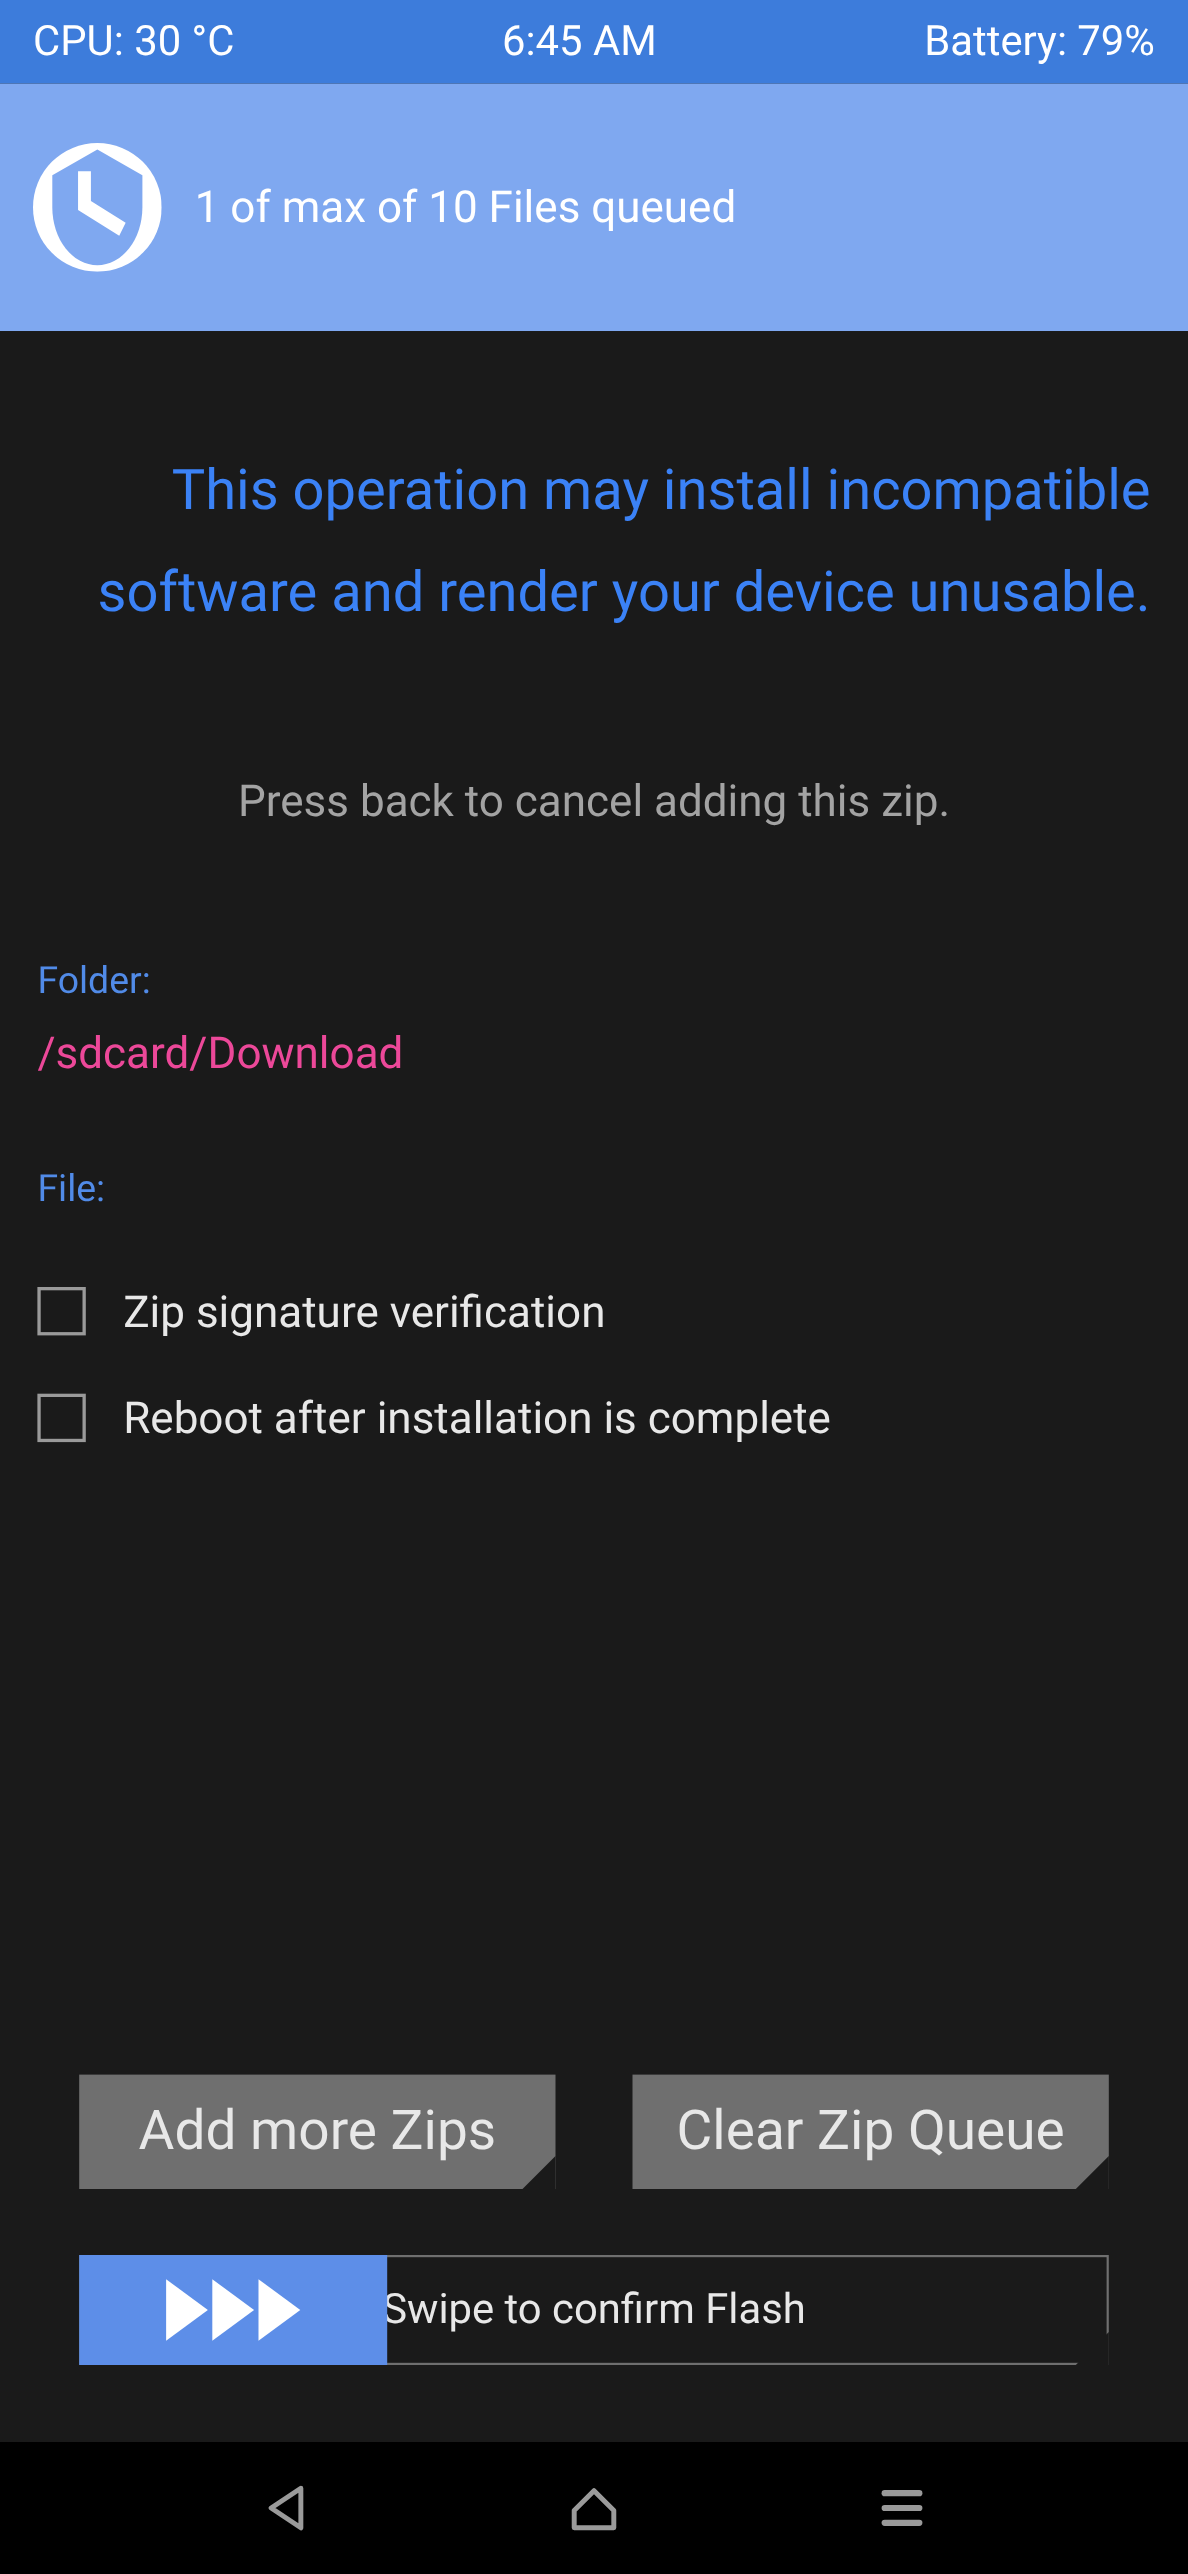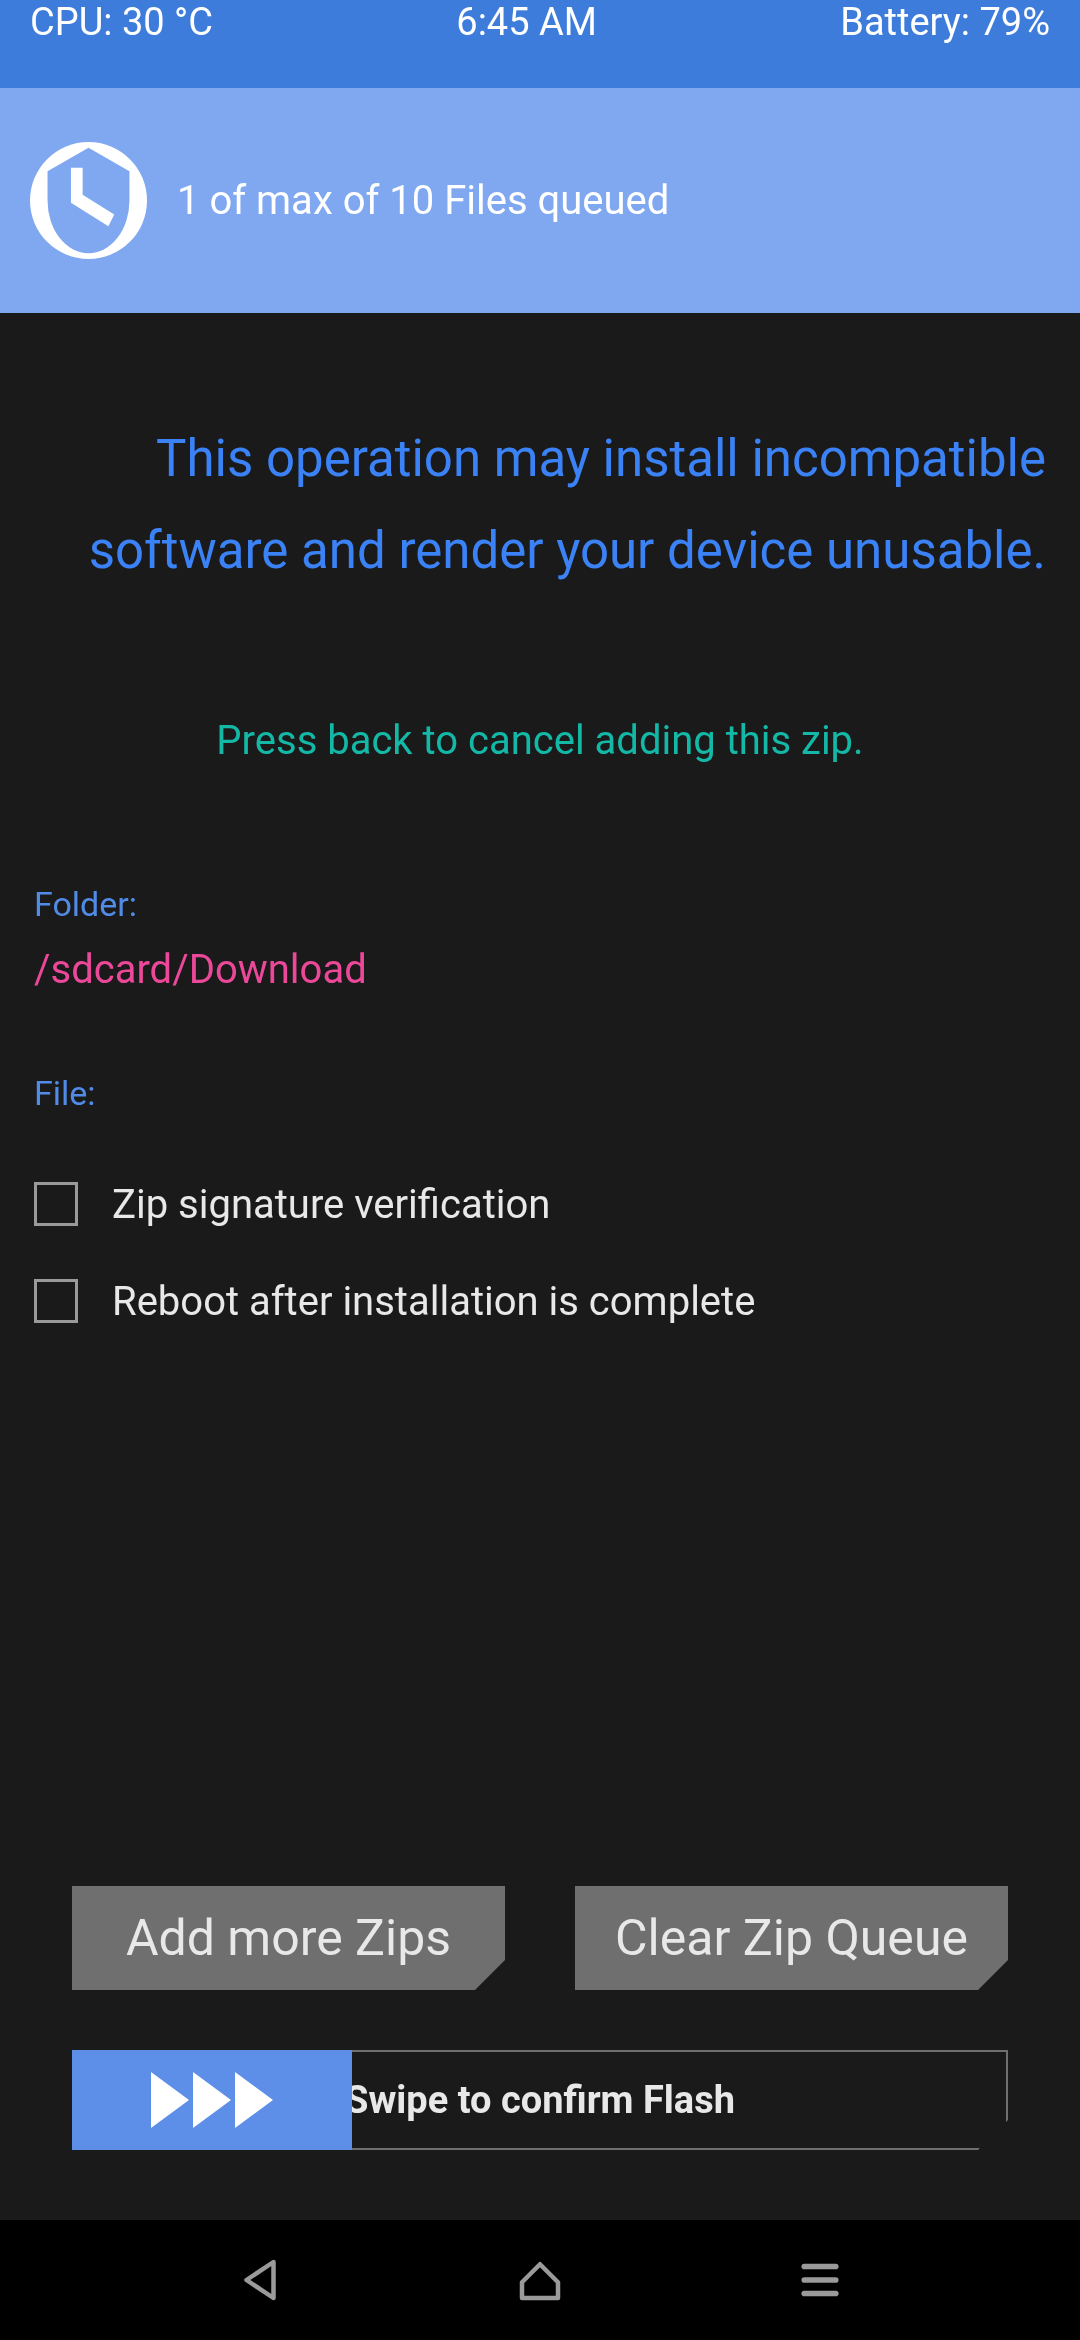--- a/index.html
+++ b/index.html
@@ -1,32 +1,32 @@
 <!DOCTYPE html>
 <html><head>
 <meta charset="utf-8">
 <style>
 * { margin: 0; padding: 0; box-sizing: border-box; }
 html, body { width: 1080px; height: 2340px; background: #000; font-family: 'Roboto', Arial, sans-serif; overflow: hidden; }
 .screen { width: 1080px; height: 2340px; display: flex; flex-direction: column; background: #1a1a1a; }
 
 
-.statusbar { height: 88px; background: #3d7cdb; display: flex; align-items: flex-start; justify-content: space-between; padding: 0 30px; color: #fff; font-size: 38px; font-weight: 400; }
+.statusbar { height: 76px; background: #3d7cdb; display: flex; align-items: center; justify-content: space-between; padding: 0 30px; color: #fff; font-size: 38px; font-weight: 400; }
 
 
 .header { height: 225px; background: #7fa8f0; display: flex; align-items: center; padding-left: 30px; }
 .logo { width: 117px; height: 117px; margin-right: 30px; flex-shrink: 0; }
 .header-text { display: flex; flex-direction: column; }
 .header-title { color: #fff; font-size: 56px; font-weight: 400; margin-bottom: 8px; }
 .header-sub { color: #fff; font-size: 40px; font-weight: 400; }
 
 
 .main { flex: 1; background: #1a1a1a; padding: 0 34px; display: flex; flex-direction: column; }
 .warning { color: #3b82f6; font-size: 51px; font-weight: 400; text-align: right; margin-top: 100px; line-height: 1.8; }
-.instruction { color: #14b8a6; font-size: 40px; text-align: center; margin-top: 120px; font-weight: 400; }
+.instruction { color: #a3a3a3; font-size: 40px; text-align: center; margin-top: 120px; font-weight: 400; }
 
 .info-section { margin-top: 120px; }
 .info-label { color: #518be8; font-size: 34px; font-weight: 400; margin-bottom: 22px; }
 .info-value { color: #ec4899; font-size: 40px; font-weight: 400; margin-bottom: 80px; }
 
 
 .options { margin-top: 10px; }
 .checkbox-row { display: flex; align-items: center; margin-bottom: 50px; margin-top: 36px; }
 .checkbox { width: 44px; height: 44px; border: 3px solid #9a9a9a; margin-right: 34px; flex-shrink: 0; }
 .checkbox-label { color: #e8e8e8; font-size: 40px; font-weight: 400; }
@@ -34,21 +34,21 @@
 
 .button-row { display: flex; gap: 70px; margin-top: auto; margin-bottom: 60px; padding: 0 38px; }
 .btn { flex: 1; height: 104px; background: #6f6f6f; color: #e8e8e8; font-size: 50px; display: flex; align-items: center; justify-content: center; position: relative; font-weight: 400; }
 .btn::after { content: ''; position: absolute; bottom: 0; right: 0; width: 0; height: 0; border-style: solid; border-width: 0 0 30px 30px; border-color: transparent transparent #1a1a1a transparent; }
 
 
 .swipe-container { margin: 0 38px 70px; height: 100px; border: 2px solid #6f6f6f; display: flex; align-items: center; position: relative; background: #1a1a1a; }
 .swipe-container::after { content: ''; position: absolute; bottom: -2px; right: -2px; width: 0; height: 0; border-style: solid; border-width: 0 0 30px 30px; border-color: transparent transparent #1a1a1a transparent; z-index: 2; }
 .swipe-handle { width: 280px; height: 100px; background: #5d8ee8; display: flex; align-items: center; justify-content: center; gap: 4px; position: absolute; left: -2px; top: -2px; }
 .swipe-arrow { width: 0; height: 0; border-style: solid; border-width: 28px 0 28px 38px; border-color: transparent transparent transparent #fff; }
-.swipe-label { color: #e8e8e8; font-size: 38px; text-align: center; width: 100%; font-weight: 700; }
+.swipe-label { color: #e8e8e8; font-size: 38px; text-align: center; width: 100%; font-weight: 400; }
 
 
 .navbar { height: 120px; background: #000; display: flex; align-items: center; justify-content: space-around; padding: 0 120px; }
 .nav-icon { width: 54px; height: 54px; display: flex; align-items: center; justify-content: center; }
 .nav-icon svg { width: 100%; height: 100%; }
 </style>
 </head>
 <body>
 
 <div class="screen">

